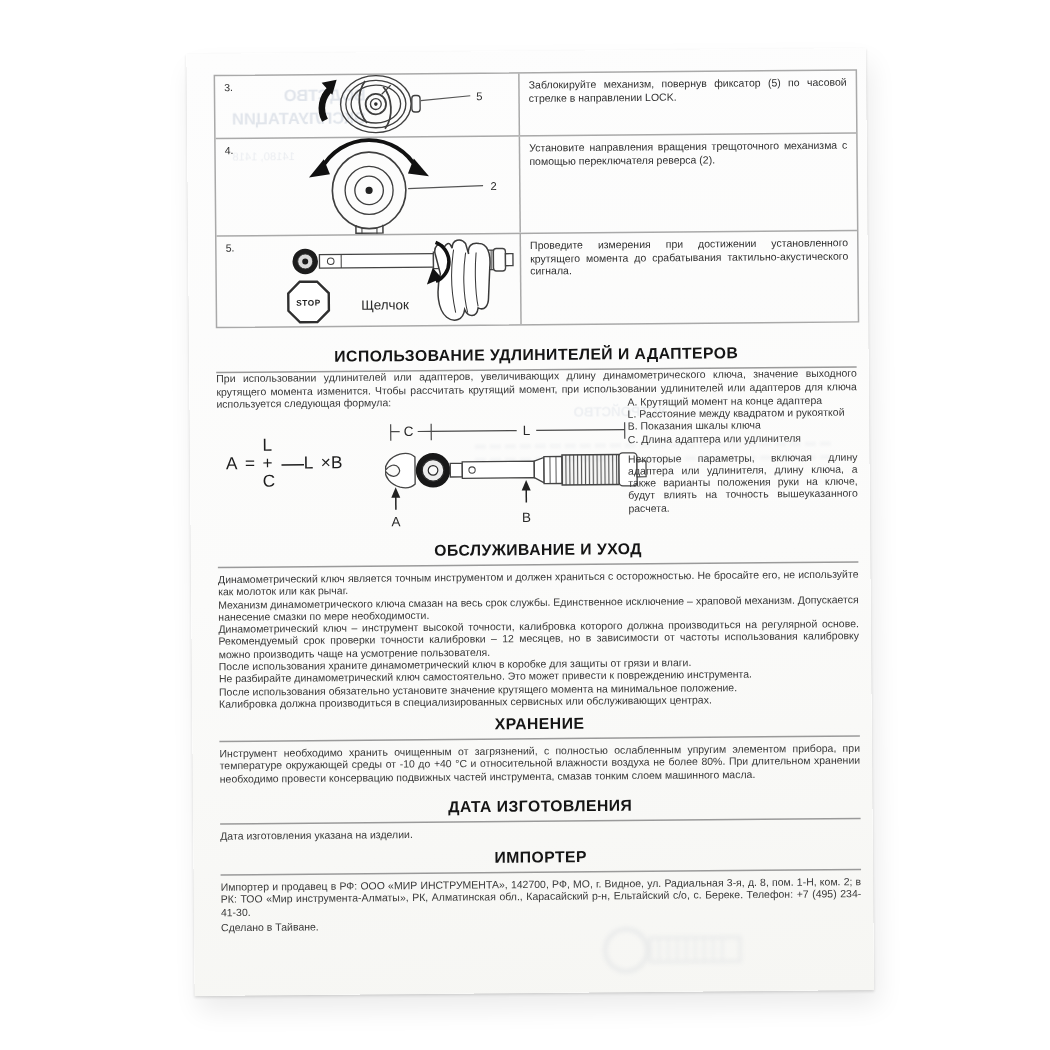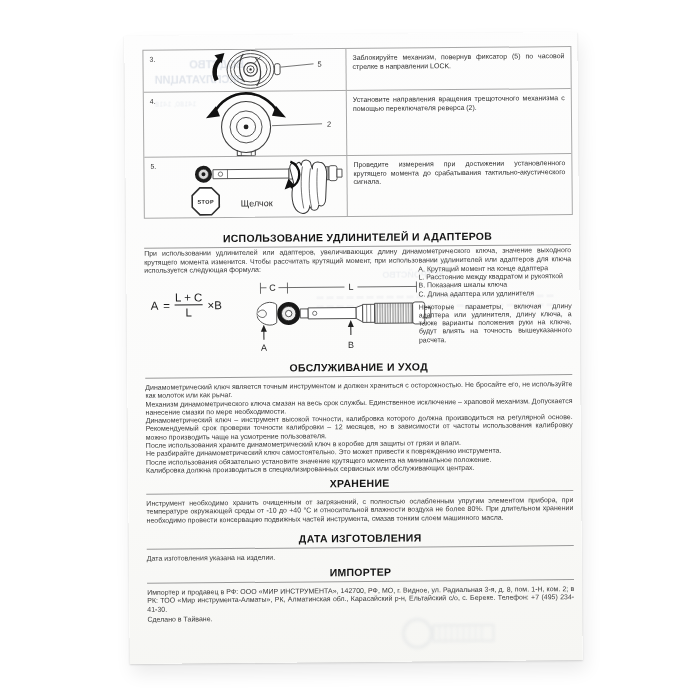--- a/index.html
+++ b/index.html
@@ -23,21 +23,21 @@
   .sec{position:absolute;left:18px;width:427px;}
   .sec-title{font-weight:bold;font-size:10.5px;letter-spacing:.3px;text-align:center;color:#151515;}
   .rule{height:1px;background:#9a9a9a;margin-top:3px;}
   .sec-body{margin-top:5px;font-size:7px;line-height:8.3px;text-align:justify;color:#383838;}
   .sec-body p{margin:0;}
   
   .intro{position:absolute;left:18px;top:214px;width:427px;font-size:7px;line-height:8.6px;
          text-align:justify;color:#383838;}
   .formula{position:absolute;left:24px;top:256px;display:flex;align-items:center;gap:5px;
            font-size:11.5px;color:#1d1d1d;}
-  .frac{display:inline-flex;flex-direction:column;align-items:center;line-height:1.05;}
+  .frac{display:inline-flex;flex-direction:row;align-items:center;line-height:1.05;}
   .frac .bar{width:100%;height:1.2px;background:#1d1d1d;margin:1px 0;}
   .legend{position:absolute;left:292px;top:232px;width:153px;font-size:7px;line-height:8.2px;color:#383838;}
   .legend .li{padding-left:8px;text-indent:-8px;}
   .legend .note{margin-top:5px;text-align:justify;}
   .diagram{position:absolute;left:130px;top:244px;}
   
   .ghost{position:absolute;transform:scaleX(-1);color:#93a2ba;font-weight:bold;
          filter:blur(.4px);pointer-events:none;}
   .g-title{left:30px;top:22px;font-size:11px;line-height:14.5px;opacity:.26;}
   .g-num{left:30px;top:64px;font-size:7.5px;opacity:.16;font-weight:normal;color:#8d9cb5;}

